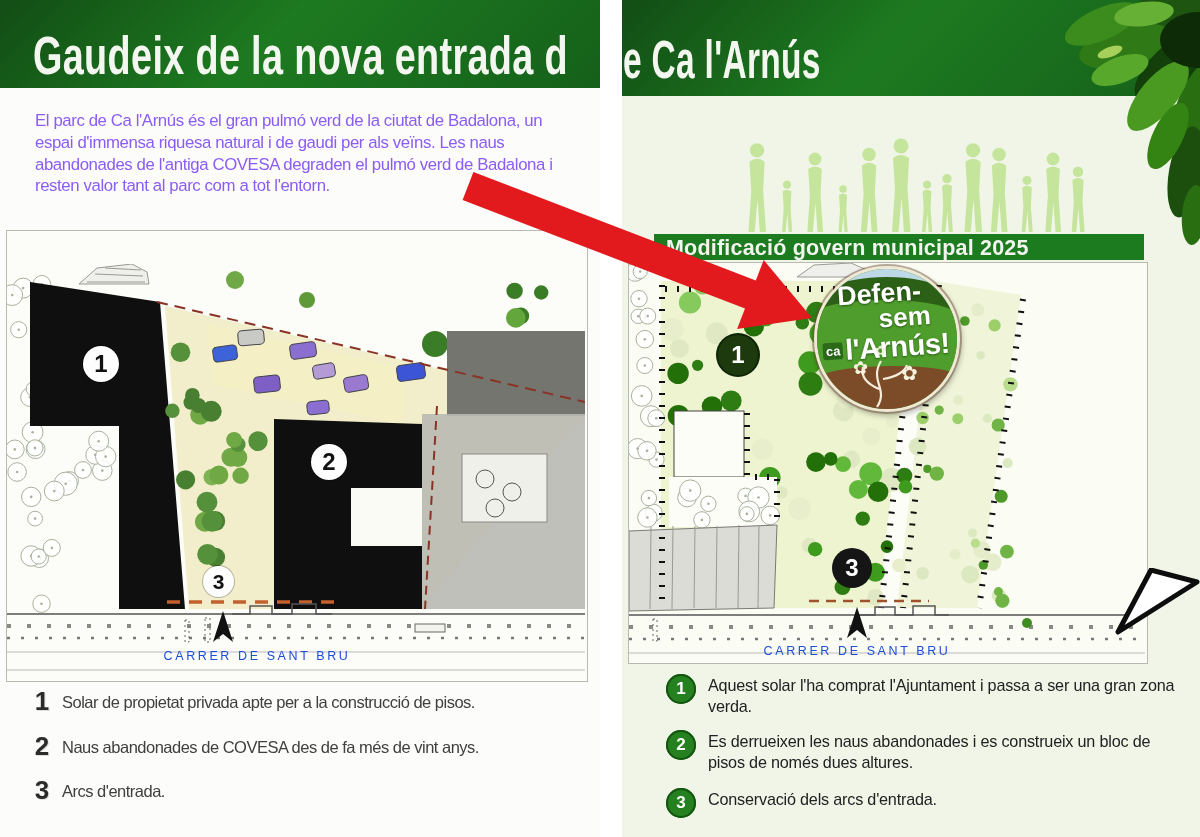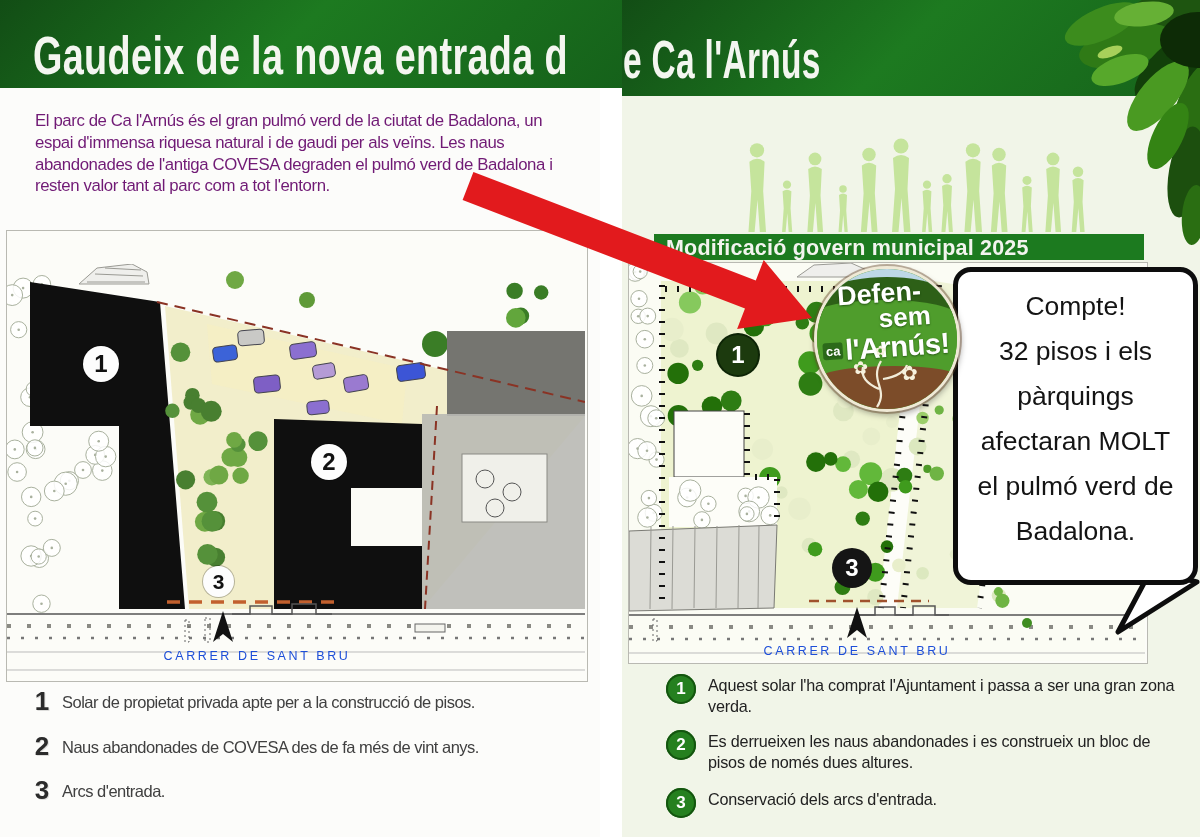--- a/index.html
+++ b/index.html
@@ -3,30 +3,30 @@
 <meta charset="utf-8">
 <style>
   html,body{margin:0;padding:0;background:#fff;}
   #stage{position:relative;width:1200px;height:837px;overflow:hidden;background:#fff;
          font-family:"Liberation Sans","DejaVu Sans",sans-serif;}
   .abs{position:absolute;}
   
   #left-panel{left:0;top:0;width:600px;height:837px;background:#fcfcfa;}
   #right-panel{left:614px;top:0;width:586px;height:837px;background:#f1f5e8;margin-left:8px;}
   
-  .green-banner{background:linear-gradient(135deg,#124d15 0%,#1d7a20 45%,#15601a 100%);padding-left:44px;}
+  .green-banner{background:linear-gradient(135deg,#124d15 0%,#1d7a20 45%,#15601a 100%);}
   #left-header{left:0;top:0;width:600px;height:88px;}
   #right-header{left:0;top:0;width:586px;height:96px;}
   .main-title{color:#f4f6f0;font-weight:bold;font-size:54px;white-space:nowrap;
               transform-origin:left top;letter-spacing:.5px;}
   #left-title{left:33px;top:24px;transform:scaleX(.70);}
   #right-title{left:1px;top:28px;transform:scaleX(.62);}
   
   #intro{left:35px;top:110px;width:535px;font-size:16.8px;line-height:21.8px;
-         letter-spacing:-.4px;color:#701a75;}
+         letter-spacing:-.4px;color:#8b5cf6;}
   
   .map-box{background:#fcfcf8;border:1px solid #b9b9b2;}
   #left-map-box{left:6px;top:230px;width:580px;height:450px;}
   #left-map-banner{left:0;top:0;width:580px;height:33px;background:#0d0d0d;}
   #left-map-banner-text{left:26px;top:3px;color:#f2f2f0;font-size:26px;font-weight:bold;
         font-style:italic;white-space:nowrap;transform-origin:left top;transform:scaleX(.88);}
   #right-map-banner{left:32px;top:234px;width:490px;height:26px;background:#1c7a1f;}
   #right-map-banner-text{left:12px;top:2px;color:#f2f4ee;font-size:21.5px;font-weight:bold;
         white-space:nowrap;letter-spacing:.2px;}
   #right-map-box{left:6px;top:262px;width:518px;height:400px;}
@@ -572,28 +572,20 @@
       <div class="abs street-label" style="left:118px;top:381px;width:220px;">CARRER DE SANT BRU</div>
     </div>
 
     <div class="abs marker dark" style="left:96px;top:335px;width:40px;height:40px;font-size:24px;background:#1c3a0e;box-shadow:0 0 0 2px #0d2406;">1</div>
     <div class="abs marker dark" style="left:210px;top:548px;width:40px;height:40px;font-size:24px;background:#151515;">3</div>
 
     <svg class="abs" style="left:471px;top:568px;z-index:28;" width="115" height="68" viewBox="0 0 115 68">
       <polygon points="58,2 104,14 25,64" fill="#fff" stroke="#0d0d0d" stroke-width="5" stroke-linejoin="round"></polygon>
     </svg>
 
-    <div id="bubble" class="abs">
-      <div class="bubble-line">Compte!</div>
-      <div class="bubble-line">32 pisos i els</div>
-      <div class="bubble-line">pàrquings</div>
-      <div class="bubble-line">afectaran MOLT</div>
-      <div class="bubble-line">el pulmó verd de</div>
-      <div class="bubble-line">Badalona.</div>
-    </div>
 
     <div id="badge" class="abs">
       <div id="badge-sky"></div>
       <div id="badge-hill"></div>
       <div id="badge-grass"></div>
       <div id="badge-soil"></div>
       <svg class="abs" style="left:0;top:80px;" width="140" height="60" viewBox="0 0 140 60">
         <path d="M60,58 C72,40 52,32 64,12 M62,40 C48,34 44,26 46,18 M66,30 C80,28 88,22 90,16" stroke="#f2ecd9" stroke-width="2.2" fill="none"></path>
       </svg>
       <span class="badge-flower" style="left:36px;top:88px;font-size:18px;">✿</span>

